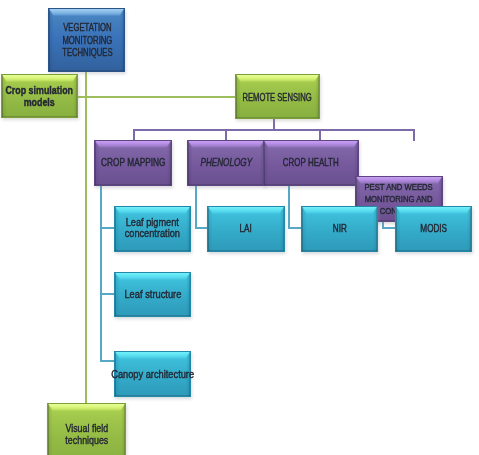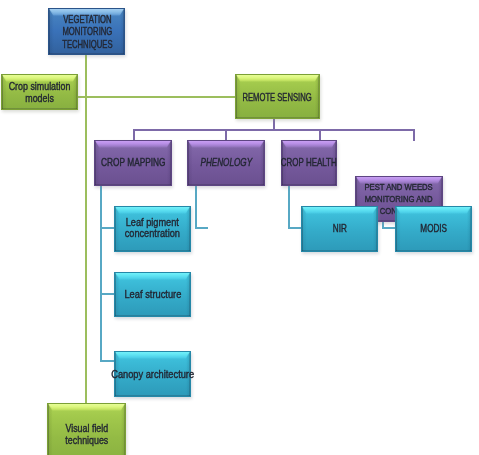--- a/index.html
+++ b/index.html
@@ -86,32 +86,32 @@
 
   <div class="ln" style="left:195px;top:185px;width:2px;height:44px;background:#57a8c4;"></div>
   <div class="ln" style="left:195px;top:227px;width:13px;height:2px;background:#57a8c4;"></div>
 
   <div class="ln" style="left:288px;top:185px;width:2px;height:44px;background:#57a8c4;"></div>
   <div class="ln" style="left:288px;top:227px;width:14px;height:2px;background:#57a8c4;"></div>
 
   <div class="ln" style="left:382px;top:185px;width:2px;height:44px;background:#57a8c4;"></div>
   <div class="ln" style="left:382px;top:227px;width:14px;height:2px;background:#57a8c4;"></div>
 
-  <div class="node c-blue" style="left:48px;top:8px;width:77px;height:47px;">
+  <div class="node c-blue" style="left:48px;top:8px;width:77px;height:64px;">
     <span class="body"></span>
       <span class="bevel"></span>
       <span class="bevl"></span>
       <span class="bevr"></span>
       <span class="edge"></span>
     <span class="lbl" style="font-size:10.2px;line-height:12.4px;transform:scaleX(0.755);position:relative;top:0.8px;left:0.8px;">VEGETATION
 MONITORING
 TECHNIQUES</span>
   </div>
 
-  <div class="node c-green" style="left:1px;top:74px;width:77px;height:36px;">
+  <div class="node c-green" style="left:1px;top:74px;width:77px;height:44px;font-weight:bold;">
     <span class="body"></span>
       <span class="bevel"></span>
       <span class="bevl"></span>
       <span class="bevr"></span>
       <span class="edge"></span>
     <span class="lbl" style="font-size:11.1px;line-height:12.4px;transform:scaleX(0.80);position:relative;top:0px;">Crop simulation
 models</span>
   </div>
 
   <div class="node c-green" style="left:235px;top:74px;width:85px;height:45px;">
@@ -134,21 +134,21 @@
 
   <div class="node c-purple" style="left:187px;top:140px;width:78px;height:46px;font-style:italic;">
     <span class="body"></span>
       <span class="bevel"></span>
       <span class="bevl"></span>
       <span class="bevr"></span>
       <span class="edge"></span>
     <span class="lbl" style="font-size:10.2px;line-height:12px;transform:scaleX(0.80);position:relative;top:0px;">PHENOLOGY</span>
   </div>
 
-  <div class="node c-purple" style="left:281px;top:140px;width:56px;height:46px;">
+  <div class="node c-purple" style="left:263px;top:140px;width:96px;height:46px;">
     <span class="body"></span>
       <span class="bevel"></span>
       <span class="bevl"></span>
       <span class="bevr"></span>
       <span class="edge"></span>
     <span class="lbl" style="font-size:10.2px;line-height:12px;transform:scaleX(0.78);position:relative;top:0px;">CROP HEALTH</span>
   </div>
 
   <div class="node c-purple" style="left:355px;top:140px;width:88px;height:46px;margin-top:36px;">
     <span class="body"></span>
@@ -164,20 +164,28 @@
   <div class="node c-cyan" style="left:114px;top:206px;width:77px;height:46px;">
     <span class="body"></span>
       <span class="bevel"></span>
       <span class="bevl"></span>
       <span class="bevr"></span>
       <span class="edge"></span>
     <span class="lbl" style="font-size:11.1px;line-height:11.5px;transform:scaleX(0.83);position:relative;top:-1px;">Leaf pigment
 concentration</span>
   </div>
 
+  <div class="node c-cyan" style="left:207px;top:206px;width:78px;height:46px;">
+    <span class="body"></span>
+      <span class="bevel"></span>
+      <span class="bevl"></span>
+      <span class="bevr"></span>
+      <span class="edge"></span>
+    <span class="lbl" style="font-size:10.2px;line-height:12px;transform:scaleX(0.80);position:relative;top:0px;">LAI</span>
+  </div>
 
   <div class="node c-cyan" style="left:301px;top:206px;width:77px;height:46px;">
     <span class="body"></span>
       <span class="bevel"></span>
       <span class="bevl"></span>
       <span class="bevr"></span>
       <span class="edge"></span>
     <span class="lbl" style="font-size:10.2px;line-height:12px;transform:scaleX(0.80);position:relative;top:0px;">NIR</span>
   </div>
 

